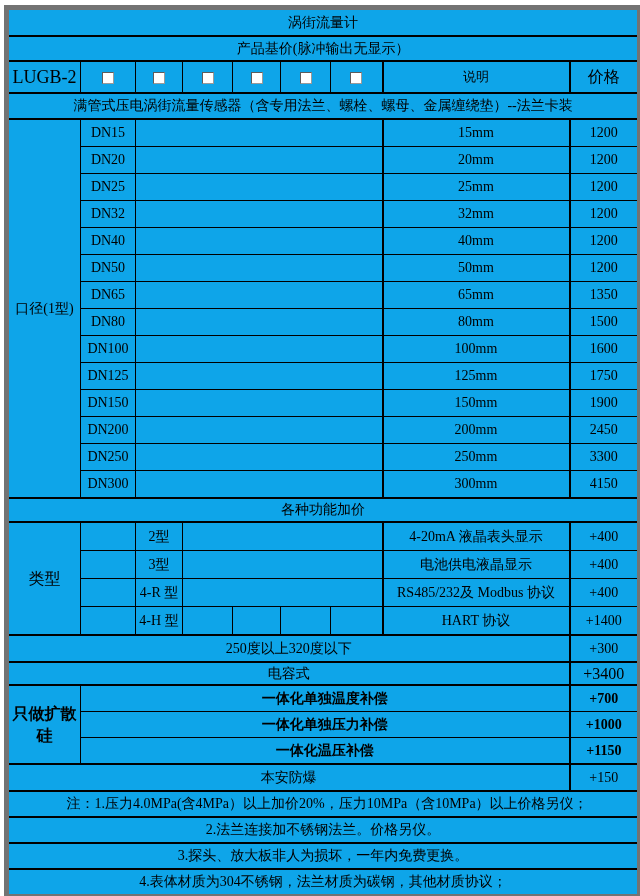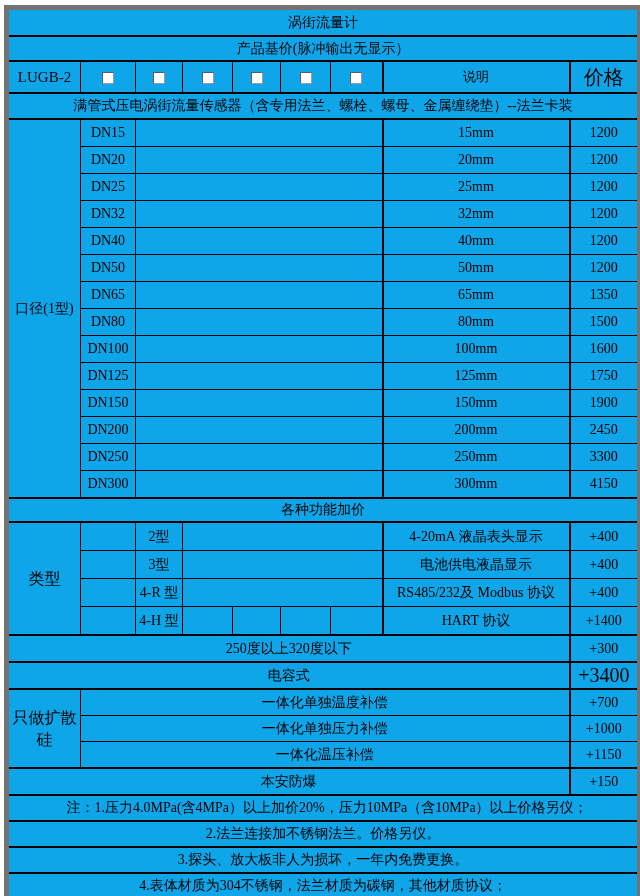--- a/index.html
+++ b/index.html
@@ -37,26 +37,26 @@
   
   tr.r-title td   { height: 25px; }
   tr.r-sub td     { height: 23px; }
   tr.r-head td    { height: 30px; }
   tr.r-sensor td  { height: 24px; }
   tr.r-dn td      { height: 26px; }
   tr.r-addon td   { height: 22px; }
   tr.r-type td    { height: 27px; }
   tr.r-temp td    { height: 25px; border-radius: 8px; }
   tr.r-cap td     { height: 21px; text-align: center; }
-  tr.r-sil td     { height: 25px; }
+  tr.r-sil td     { height: 25px; font-weight: bold; }
   tr.r-anbao td   { height: 25px; }
   tr.r-note td    { height: 24px; }
 
-  .model   { font-size: 15px; margin-top: 14px; }
-  .price-h { font-size: 20px; }
+  .model   { font-size: 18px; margin-top: 14px; }
+  .price-h { font-size: 16px; }
   .desc-h  { font-size: 13px; }
   .big     { font-size: 16px; line-height: 1.35; }
   .left    { text-align: center; padding-left: 10px; }
 
   
   .cbx {
     display: inline-block;
     width: 10px;
     height: 10px;
     border: 1px solid;

